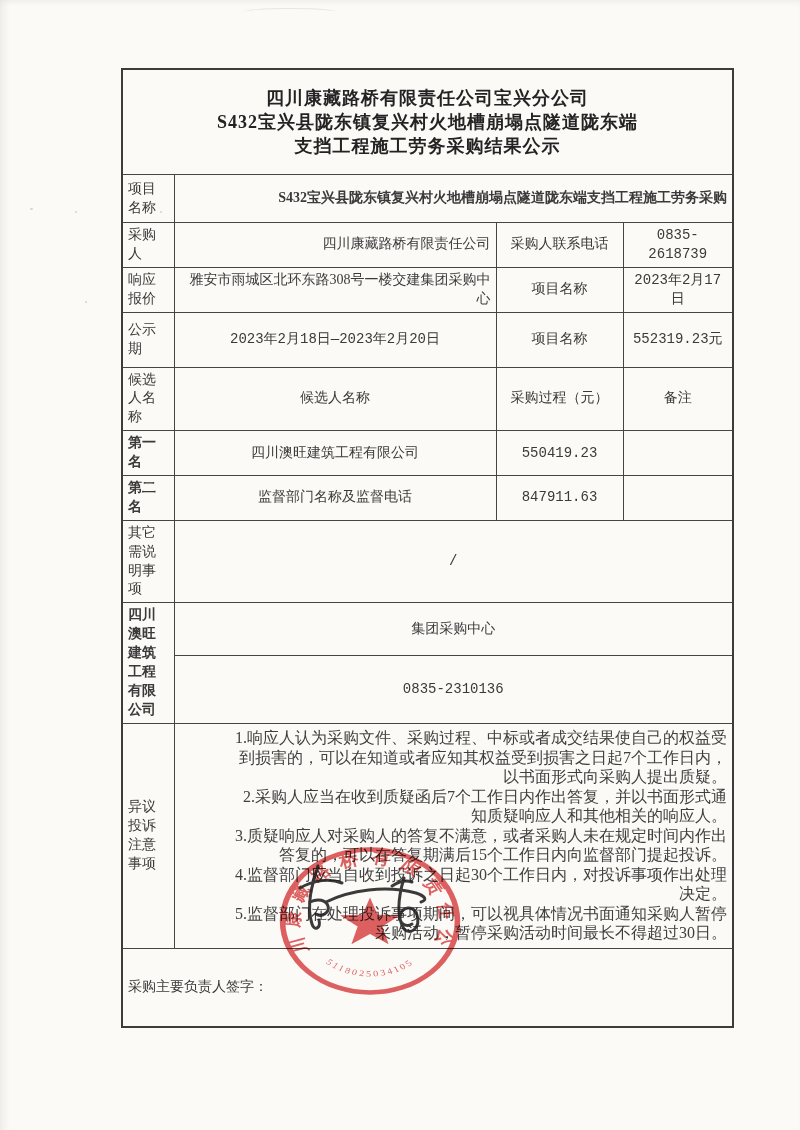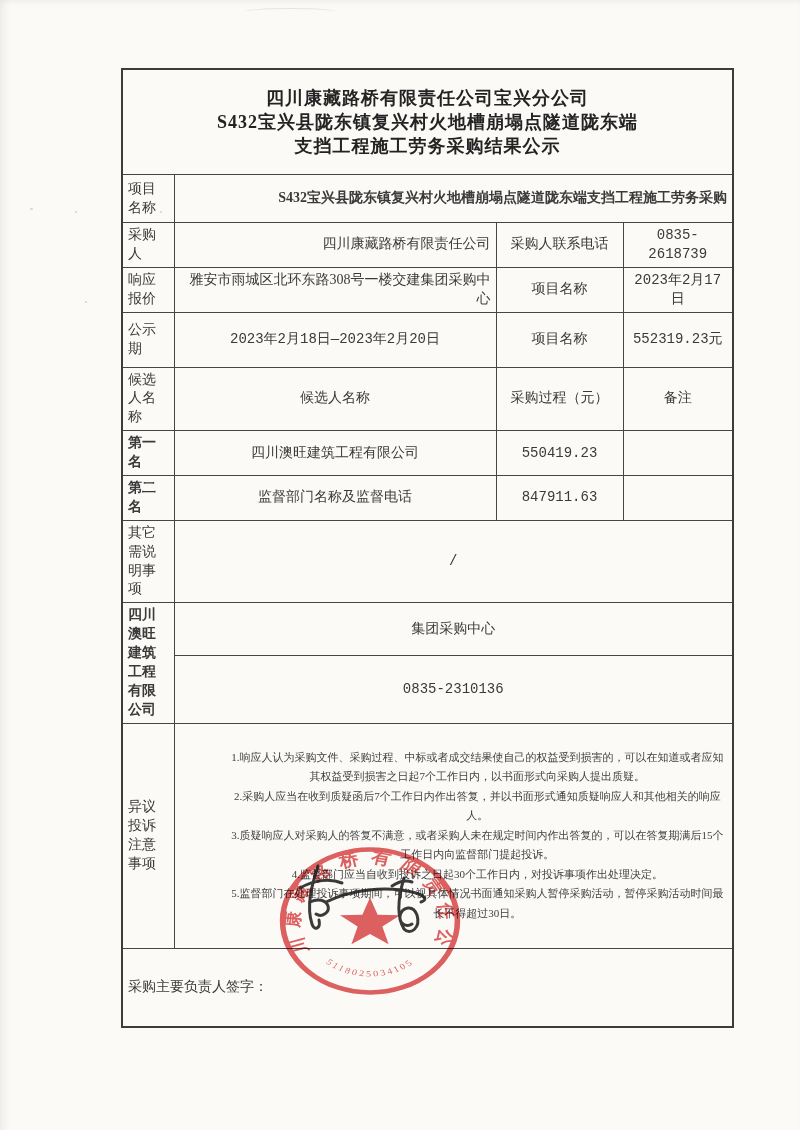--- a/index.html
+++ b/index.html
@@ -30,21 +30,21 @@
   .t-title td { padding:16px 8px; }
   .title-line {
     text-align:center; font-weight:bold; color:#232323;
     font-size:18px; line-height:24px; letter-spacing:1px;
   }
   .lbl { padding-left:6px;margin-left:29px; }
   .lbl-ctr { text-align:left;font-weight:bold; }
   .left { text-align:right; padding-left:9px; }
   .ctr { text-align:center;font-family:Liberation Mono, monospace; }
   .notice { padding:10px 8px 10px 7px; }
-  .notice-item { font-size:11px; line-height:19.5px; color:#3f3f3f; text-align:center;margin-left:48px; }
+  .notice-item { font-size:16px; line-height:19.5px; color:#3f3f3f; text-align:right;margin-left:48px; }
   .sig-cell { position:relative; padding-left:8px; font-size:14.5px;margin-left:12px; }
   .stamp-wrap {
     position:absolute; left:277px; top:845px; width:186px; height:152px;
     opacity:.8; mix-blend-mode:multiply; pointer-events:none;
   }
   .stamp-wrap svg { width:100%; height:100%; }
   .sign-wrap {
     position:absolute; left:288px; top:856px; width:170px; height:90px;
     pointer-events:none;
   }

